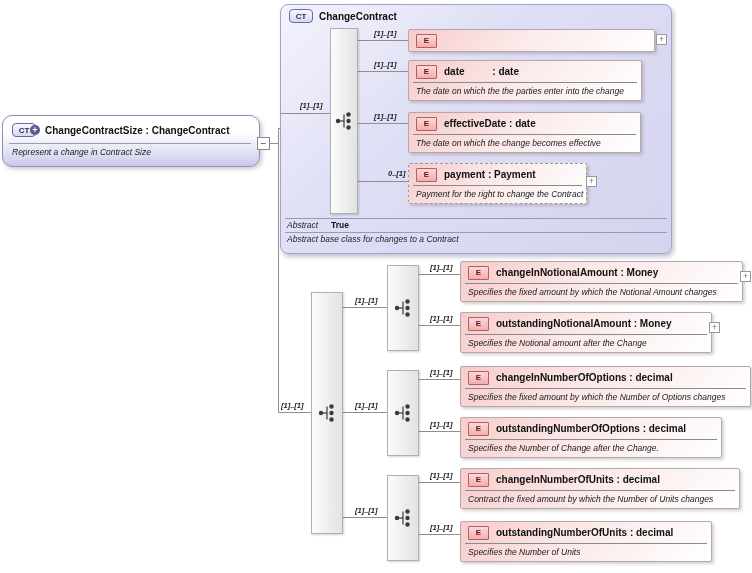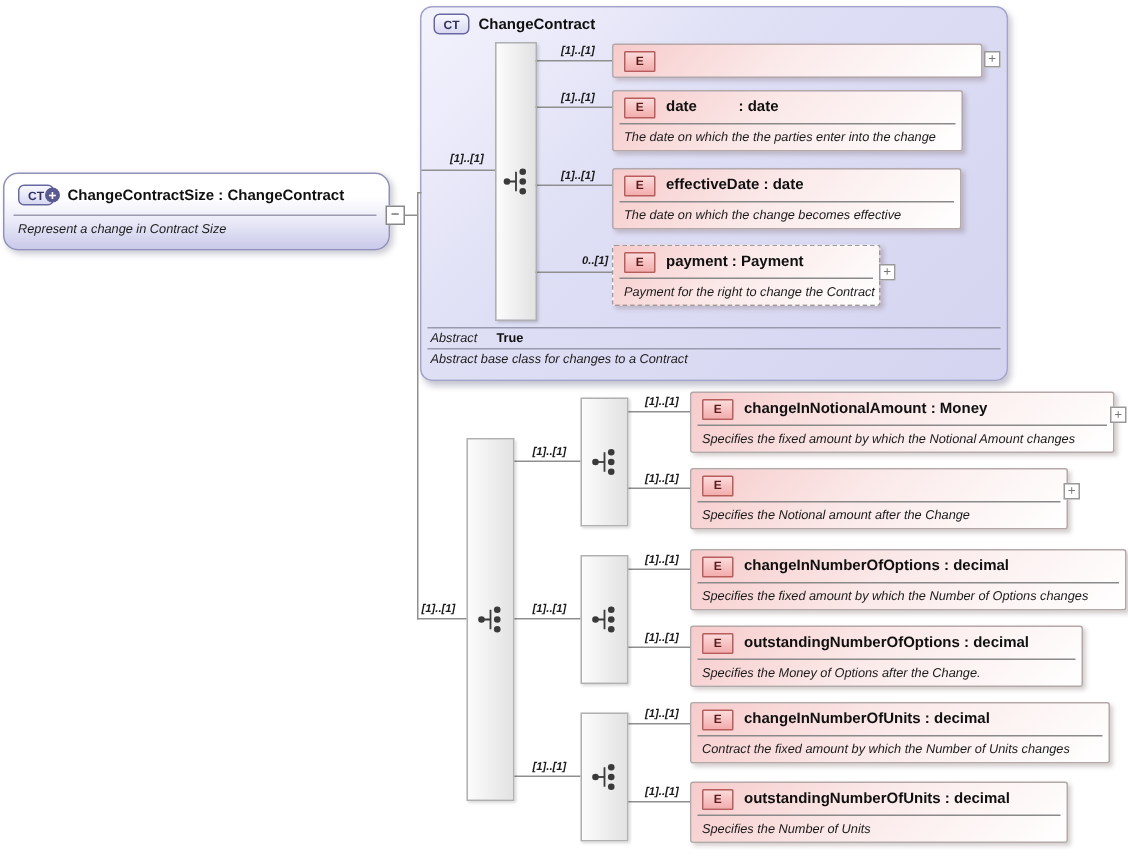--- a/index.html
+++ b/index.html
@@ -212,39 +212,40 @@
       <span class="e-badge">E</span>
       <span class="tt">changeInNotionalAmount : Money</span>
     </div>
     <div class="ann">Specifies the fixed amount by which the Notional Amount changes</div>
   </div>
   <div class="plus" style="left:740px;top:271px;">+</div>
 
   <div class="el" style="left:460px;top:312px;width:250px;">
     <div class="trow">
       <span class="e-badge">E</span>
+      <span class="tt">outstandingNotionalAmount : Money</span>
     </div>
     <div class="ann">Specifies the Notional amount after the Change</div>
   </div>
   <div class="plus" style="left:709px;top:322px;">+</div>
 
   <div class="el" style="left:460px;top:366px;width:289px;">
     <div class="trow">
       <span class="e-badge">E</span>
       <span class="tt">changeInNumberOfOptions : decimal</span>
     </div>
     <div class="ann">Specifies the fixed amount by which the Number of Options changes</div>
   </div>
 
   <div class="el" style="left:460px;top:417px;width:260px;">
     <div class="trow">
       <span class="e-badge">E</span>
       <span class="tt">outstandingNumberOfOptions : decimal</span>
     </div>
-    <div class="ann">Specifies the Money of Options after the Change.</div>
+    <div class="ann">Specifies the Number of Change after the Change.</div>
   </div>
 
   <div class="el" style="left:460px;top:468px;width:278px;">
     <div class="trow">
       <span class="e-badge">E</span>
       <span class="tt">changeInNumberOfUnits : decimal</span>
     </div>
     <div class="ann">Contract the fixed amount by which the Number of Units changes</div>
   </div>
 

